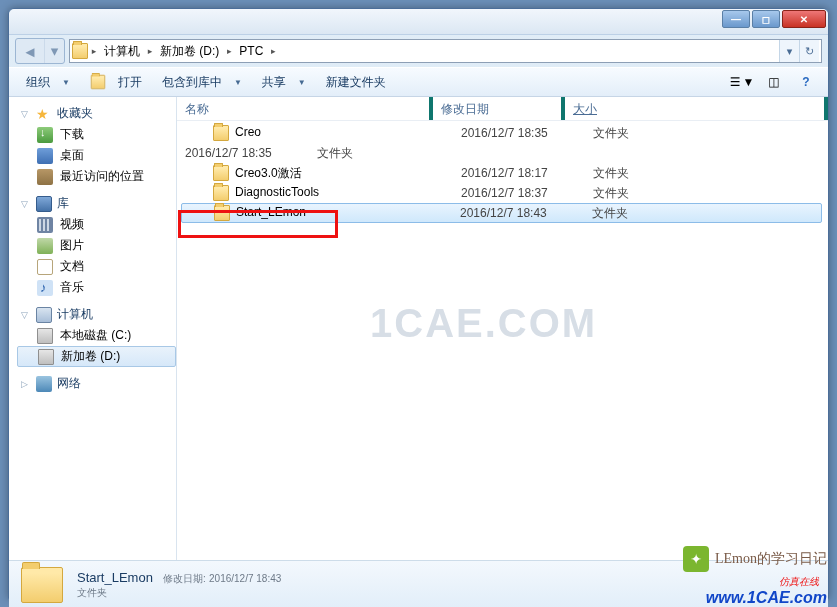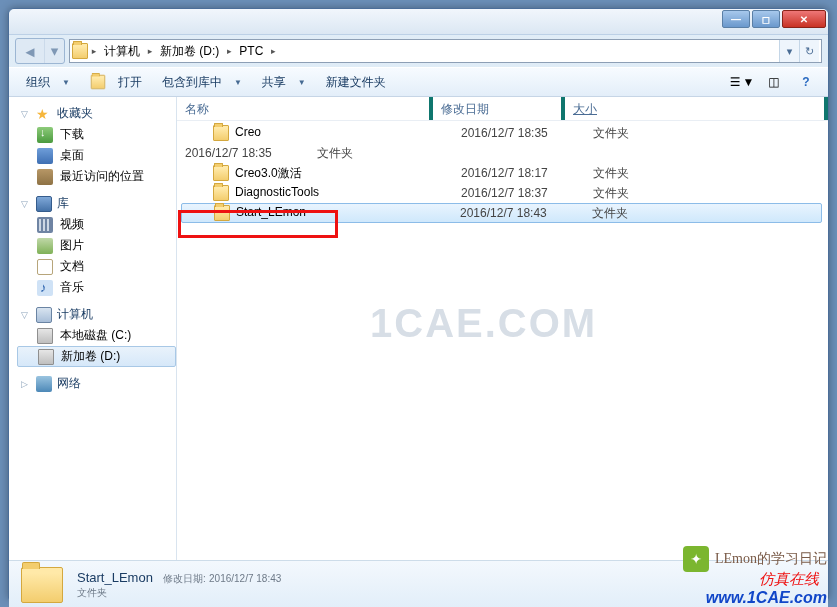--- a/index.html
+++ b/index.html
@@ -66,21 +66,21 @@
     .row.selected{ background:linear-gradient(to bottom,#e9f4fe,#cfe8fc); border:1px solid #8cbce8; border-radius:2px; margin:0 6px 0 4px; padding-left:4px;}
     .row.selected .cell-name{ width:246px;}
     .red-box{ position:absolute; left:178px; top:210px; width:160px; height:28px; border:3px solid #e11; pointer-events:none; }
     .details-pane { height:48px; background:linear-gradient(to bottom,#f3f8fd,#e2eef9); border-top:1px solid #cddce9; display:flex; align-items:center; padding:4px 12px; gap:14px; }
     .details-text .ttl{ font-size:13px; color:#1a3c63; }
     .details-text .sub{ color:#6e7a88; font-size:10px; }
     .wm { position:absolute; left:370px; top:290px; font-size:40px; color:#d7dee6; letter-spacing:2px; pointer-events:none; user-select:none; font-weight:bold;margin-top:11px;}
     .footer-right{ position:absolute; right:10px; bottom:35px; display:flex; align-items:center; gap:6px;}
     .wechat-ico{ width:26px;height:26px;border-radius:4px;background:#7bb62f;display:flex;align-items:center;justify-content:center;color:#fff;font-size:14px;}
     .footer-text{ color:#7a5b48; font-size:14px; font-family:"KaiTi","STKaiti",serif;}
-    .url1{ position:absolute; right:18px; bottom:18px; color:#e11; font-size:15px; font-style:italic; font-family:Arial;}
+    .url1{ position:absolute; right:18px; bottom:18px; color:#e11; font-size:10px; font-style:italic; font-family:Arial;}
     .url2{ position:absolute; right:10px; bottom:0px; color:#1146c8; font-size:16px; font-weight:bold; font-style:italic; font-family:Arial;}
   </style>
 </head>
 <body>
 
 <div class="window-frame">
 
   <div class="titlebar">
     <div class="win-btns">
       <div class="win-btn win-min">—</div>

